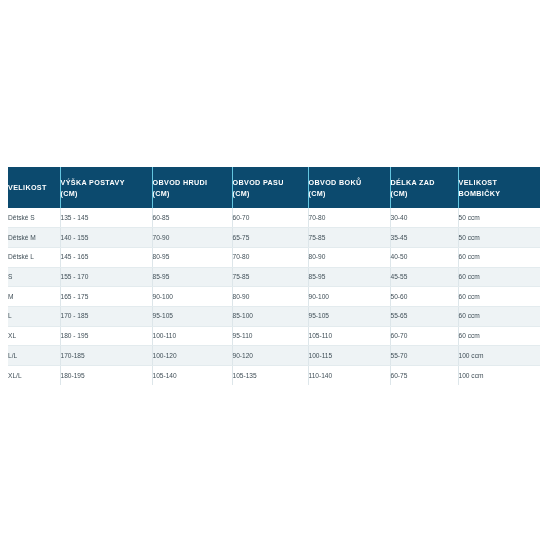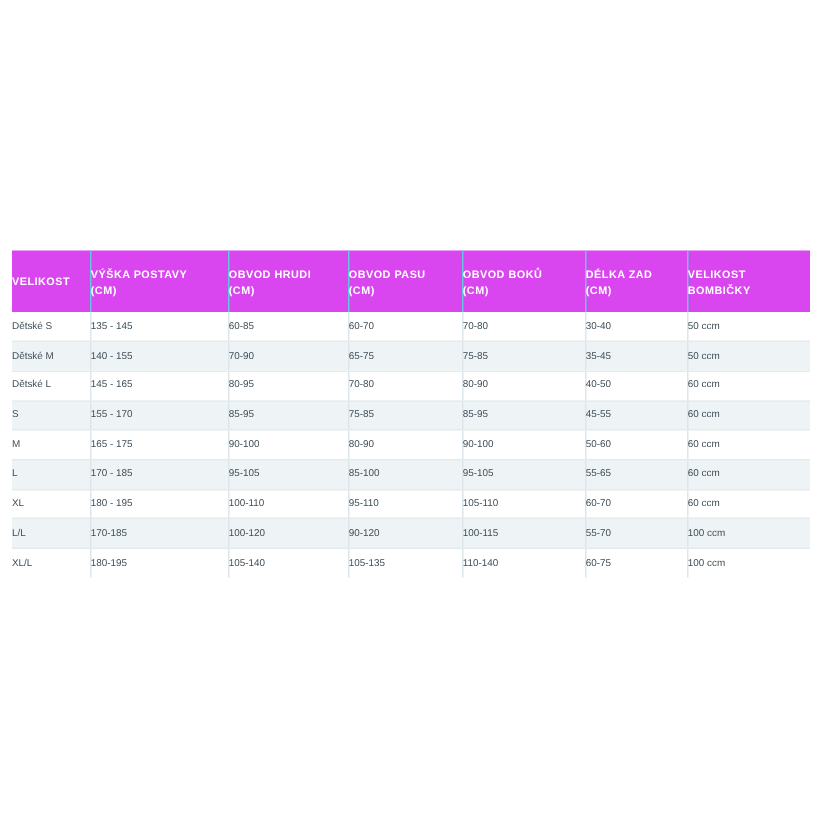--- a/index.html
+++ b/index.html
@@ -37,21 +37,21 @@
   table.size-table th,
   table.size-table td {
     padding: 0;
     margin: 0;
     vertical-align: middle;
     text-align: left;
   }
 
   
   thead tr {
-    background: #d946ef;
+    background: #0c4a6e;
     height: 41px;
   }
 
   thead th {
     color: #ffffff;
     font-size: 7.2px;
     font-weight: bold;
     letter-spacing: 0.35px;
     line-height: 11px;
     padding: 5px 0 5px 8px;

